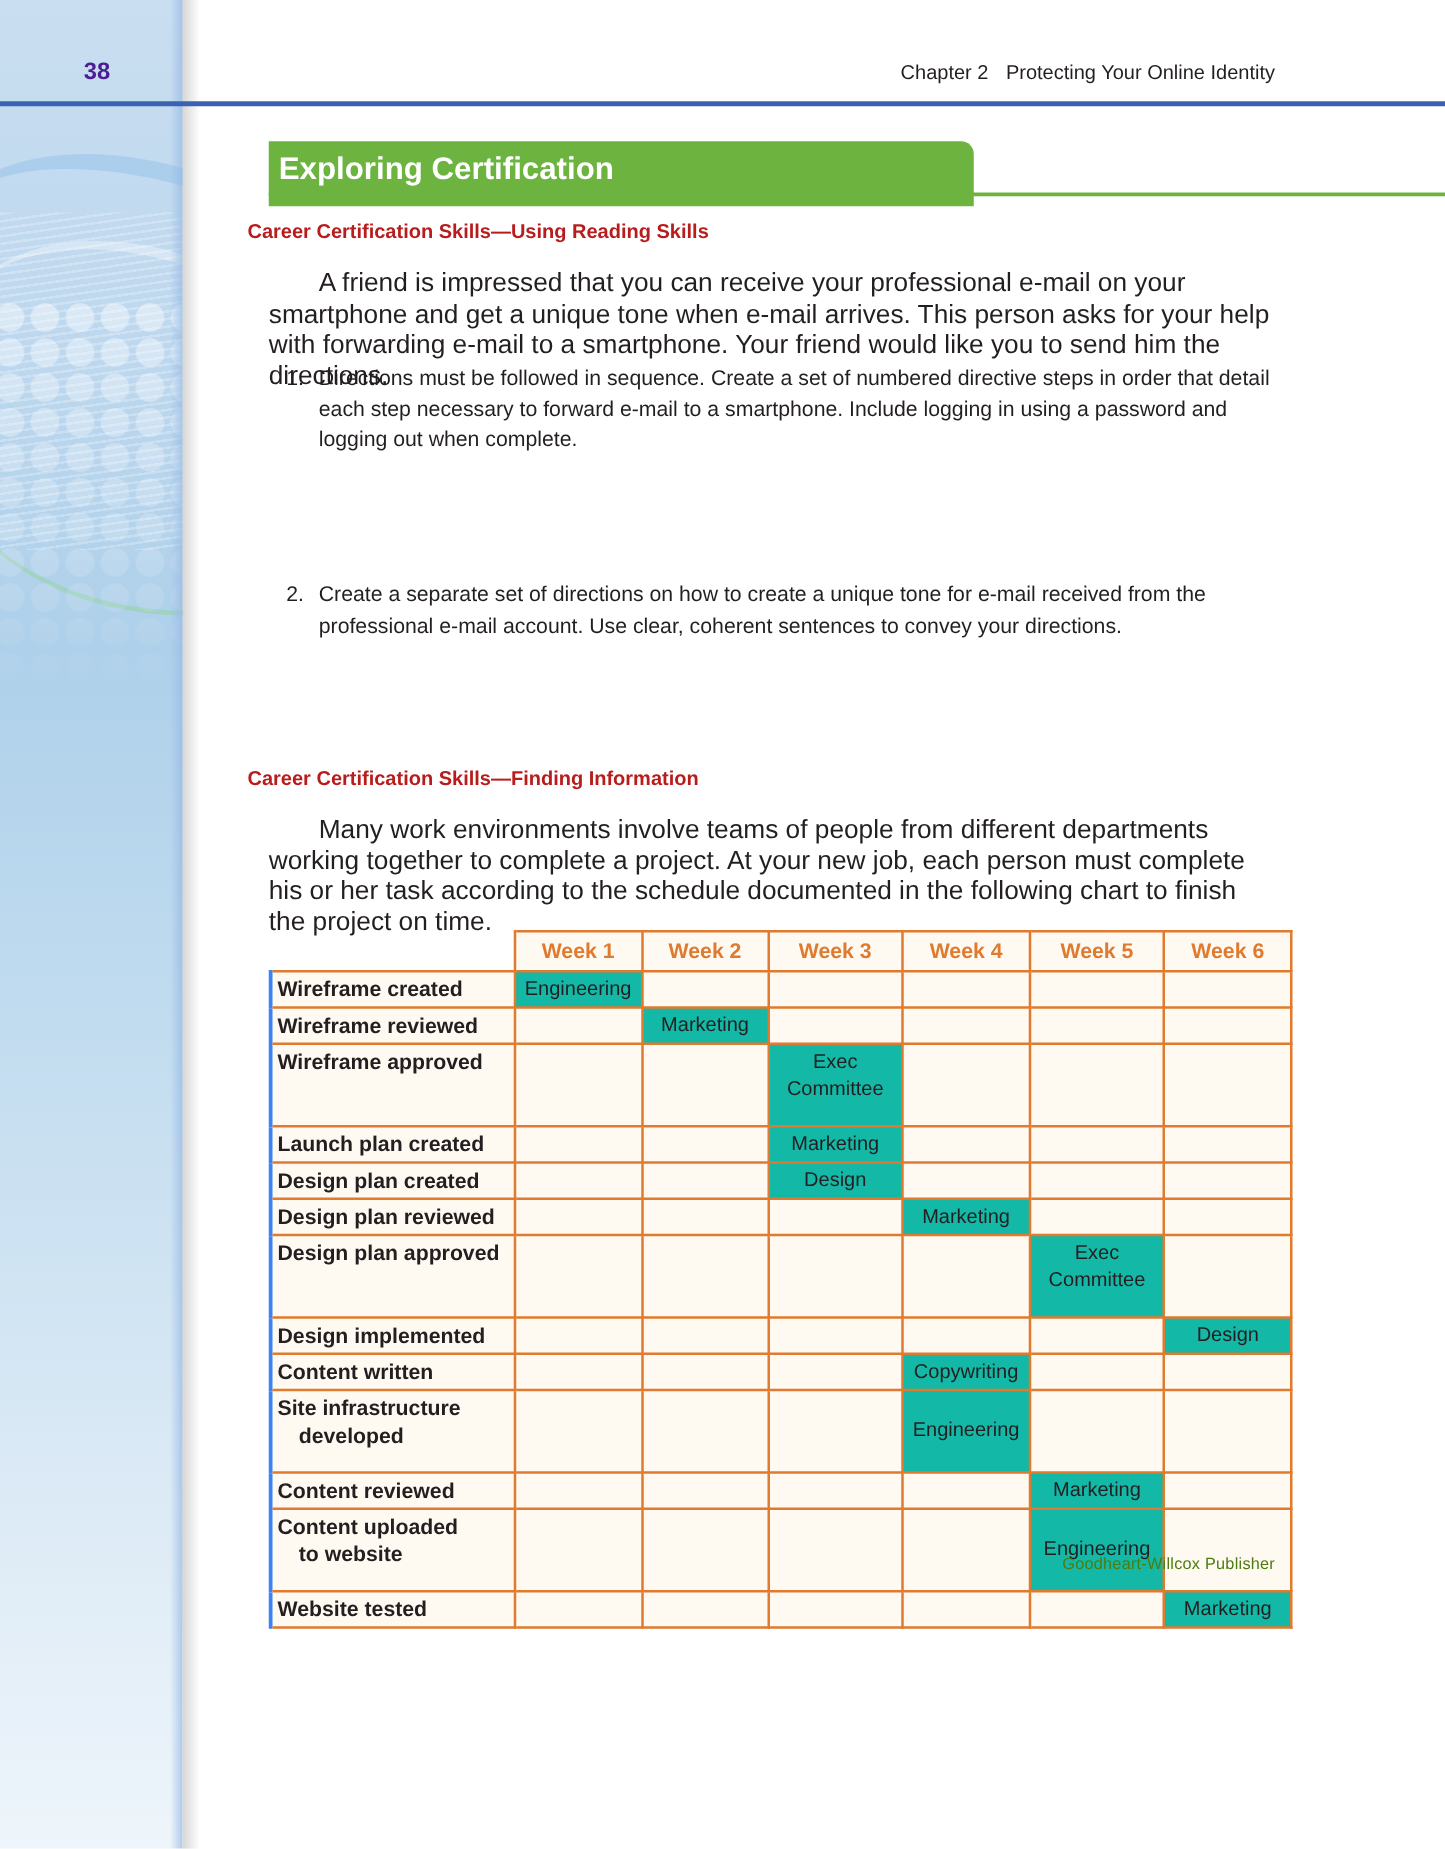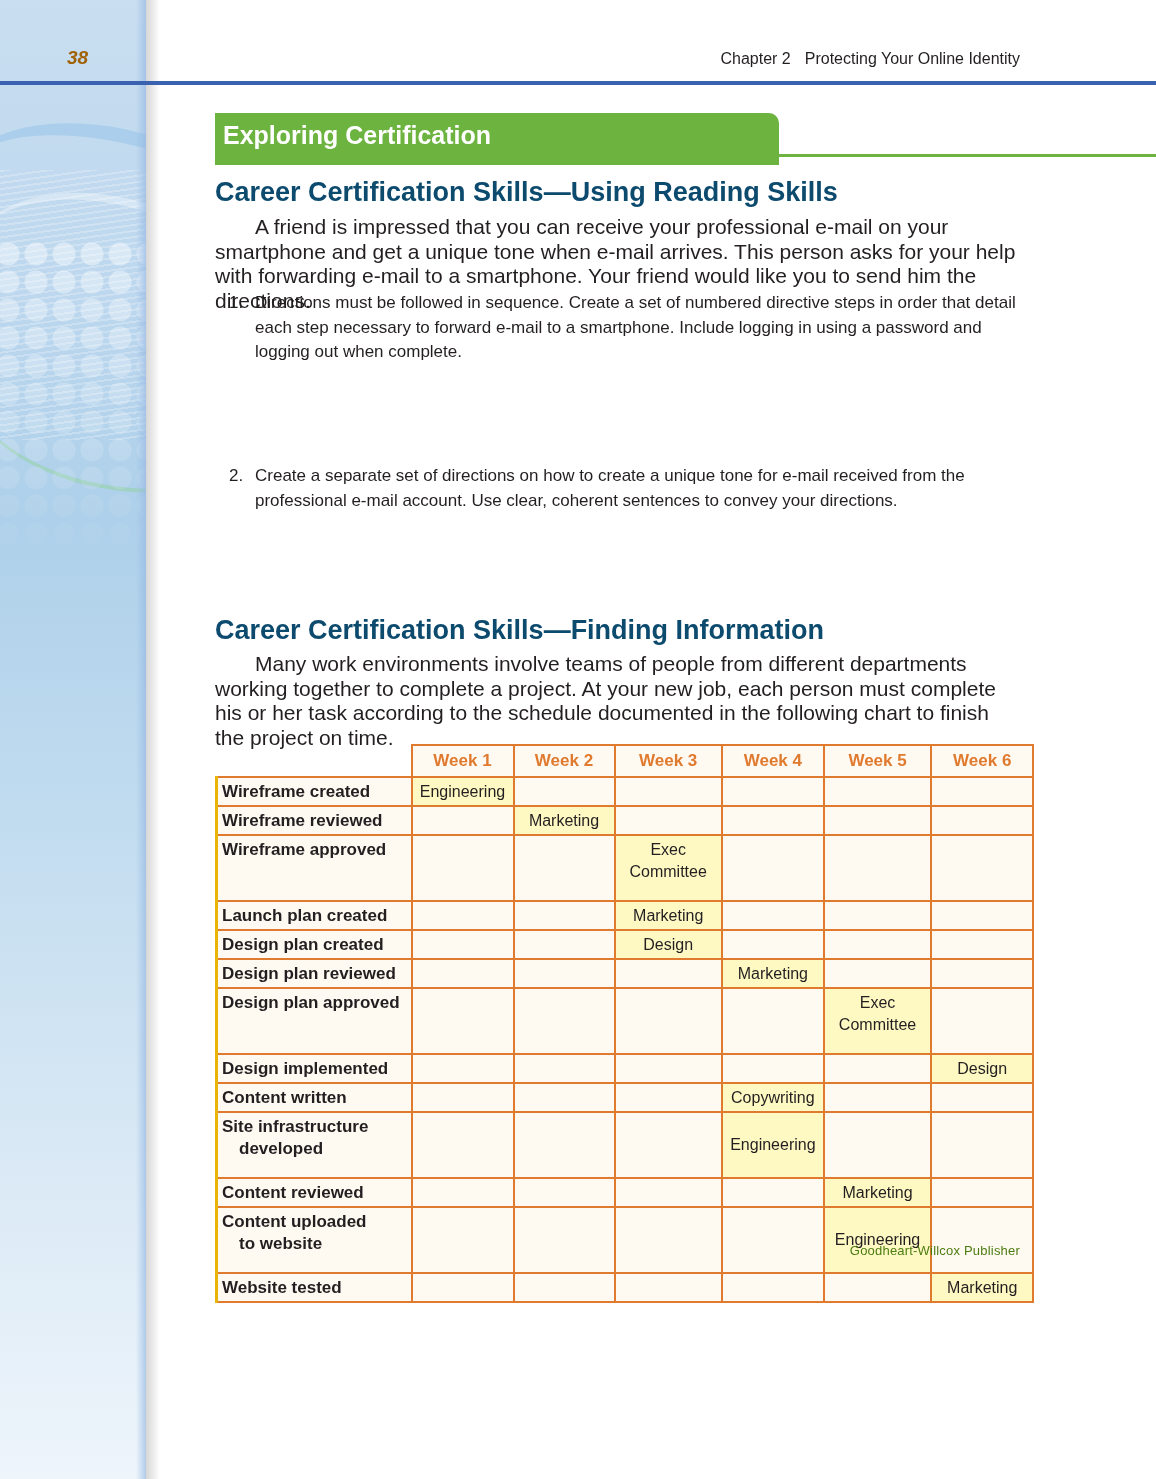--- a/index.html
+++ b/index.html
@@ -31,21 +31,21 @@
     .dots {
       position: absolute; left: -6px; top: 240px; width: 152px; height: 320px;
       background-image: radial-gradient(circle, rgba(255,255,255,0.55) 0 11px, rgba(255,255,255,0) 12px);
       background-size: 28px 28px;
       -webkit-mask-image: linear-gradient(180deg, rgba(0,0,0,0.8), rgba(0,0,0,0));
       mask-image: linear-gradient(180deg, rgba(0,0,0,0.8), rgba(0,0,0,0));
     }
 
     
     .page-number {
-      position: absolute; left: 67px; top: 47px; font-weight: bold; font-size: 19px; color: #a16207; font-style: italic;
+      position: absolute; left: 67px; top: 47px; font-weight: bold; font-size: 19px; color: #4c1d95;
     }
     .running-head {
       position: absolute; right: 136px; top: 50px; font-size: 16px; color: #231f20; white-space: nowrap;
     }
     .running-head .chap { margin-right: 14px; }
     .header-rule {
       position: absolute; left: 0; top: 81px; width: 1156px; height: 4px; background: #3a62b1;
     }
 
     
@@ -55,21 +55,21 @@
     }
     .banner-title {
       position: absolute; left: 8px; top: 8px; font-size: 25px; font-weight: bold; color: #ffffff;
     }
     .banner-rule {
       position: absolute; left: 215px; top: 154px; width: 941px; height: 3px; background: #6cb33f;
     }
 
     
     .section-head {
-      position: absolute; left: 215px; font-size: 27px; font-weight: bold; color: #0c4a6e; white-space: nowrap;
+      position: absolute; left: 198px; font-size: 16px; font-weight: bold; color: #b91c1c; white-space: nowrap;
     }
     .para {
       position: absolute; left: 215px; width: 806px; font-size: 21px; line-height: 24.6px; color: #231f20;
       text-indent: 40px;
     }
     .list-item {
       position: absolute; left: 215px; width: 806px; font-size: 17px; line-height: 24.6px; color: #231f20;
       padding-left: 40px;
     }
     .list-item .num { position: absolute; left: 14px; top: 0; }
@@ -86,25 +86,25 @@
       height: 32px; color: #e07a2e; font-weight: bold; font-size: 17px; text-align: center; vertical-align: middle;
     }
     .sched th.corner { background: transparent; border-top: none; border-left: none; border-bottom: 2px solid #e07a2e; }
     .sched td.task {
       font-weight: bold; font-size: 17px; color: #231f20; padding: 3px 4px 0 4px; line-height: 22px; text-align: left;
     }
     .sched td.task .indent { padding-left: 17px; }
     .sched td.cell {
       text-align: center; color: #231f20; font-size: 16px; line-height: 22px; padding-top: 3px;
     }
-    .sched td.cell.filled { background: #fef9c3; }
+    .sched td.cell.filled { background: #14b8a6; }
     .sched td.cell.mid { vertical-align: middle; padding-top: 0; }
     .sched tr.single td { height: 29px; }
     .sched tr.double td { height: 66px; }
-    .sched td.task.left { border-left: 3px solid #eab308; }
+    .sched td.task.left { border-left: 3px solid #3b82f6; }
 
     .credit {
       position: absolute; right: 136px; top: 1243px; font-size: 13px; color: #4d7c0f; letter-spacing: 0.2px;
     }
   </style>
 </head>
 <body>
 
 <div class="side-band">
   <div class="wave w1"></div>

